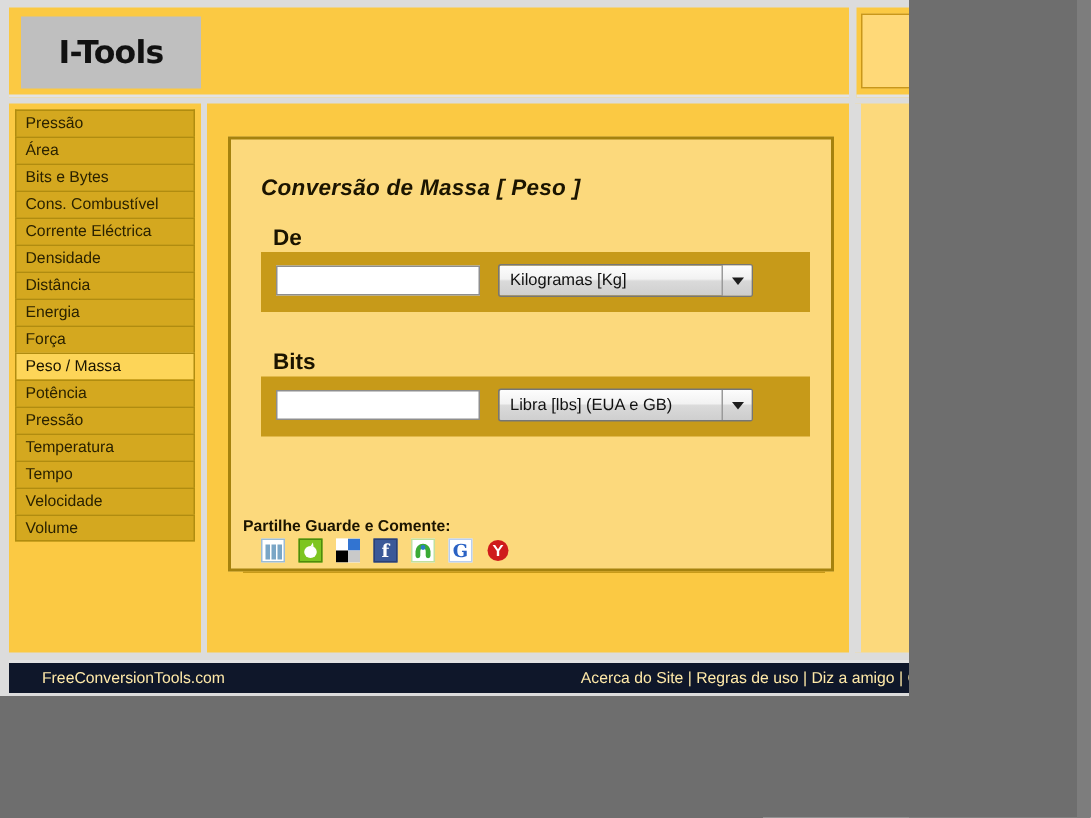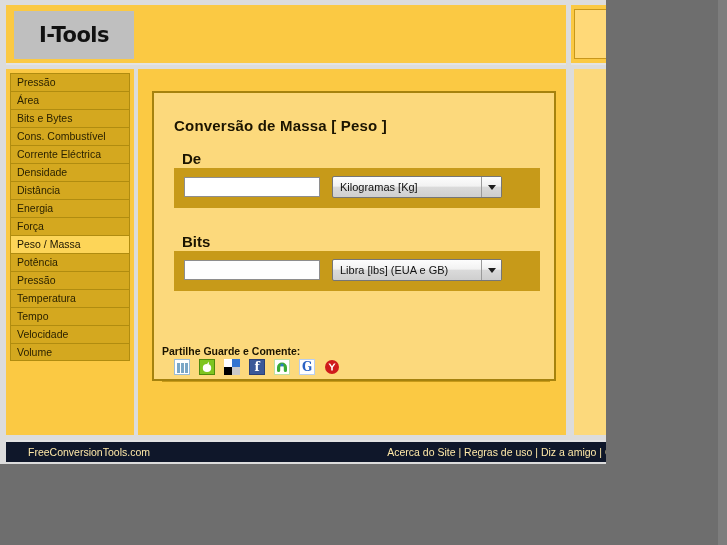--- a/index.html
+++ b/index.html
@@ -113,20 +113,21 @@
     background: #fcd97c;
     border: 2px solid #a5820e;
   }
   #panel-title {
     position: absolute;
     left: 20px; top: 14px;
     font-size: 15px;
     font-weight: bold;
     color: #1b1400;
     letter-spacing: 0.2px;
+    font-style: italic;
   }
   .field-label {
     position: absolute;
     font-size: 15px;
     font-weight: bold;
     color: #1b1400;
   }
   .row-bar {
     position: absolute;
     left: 20px;

